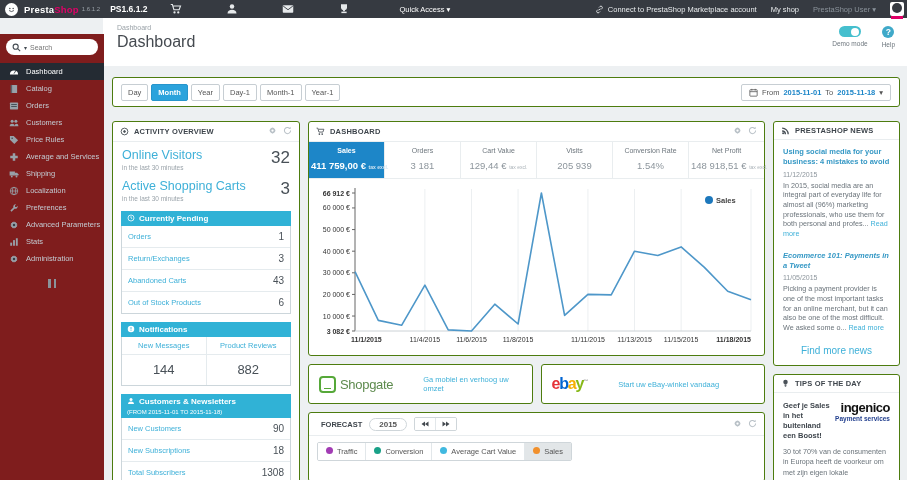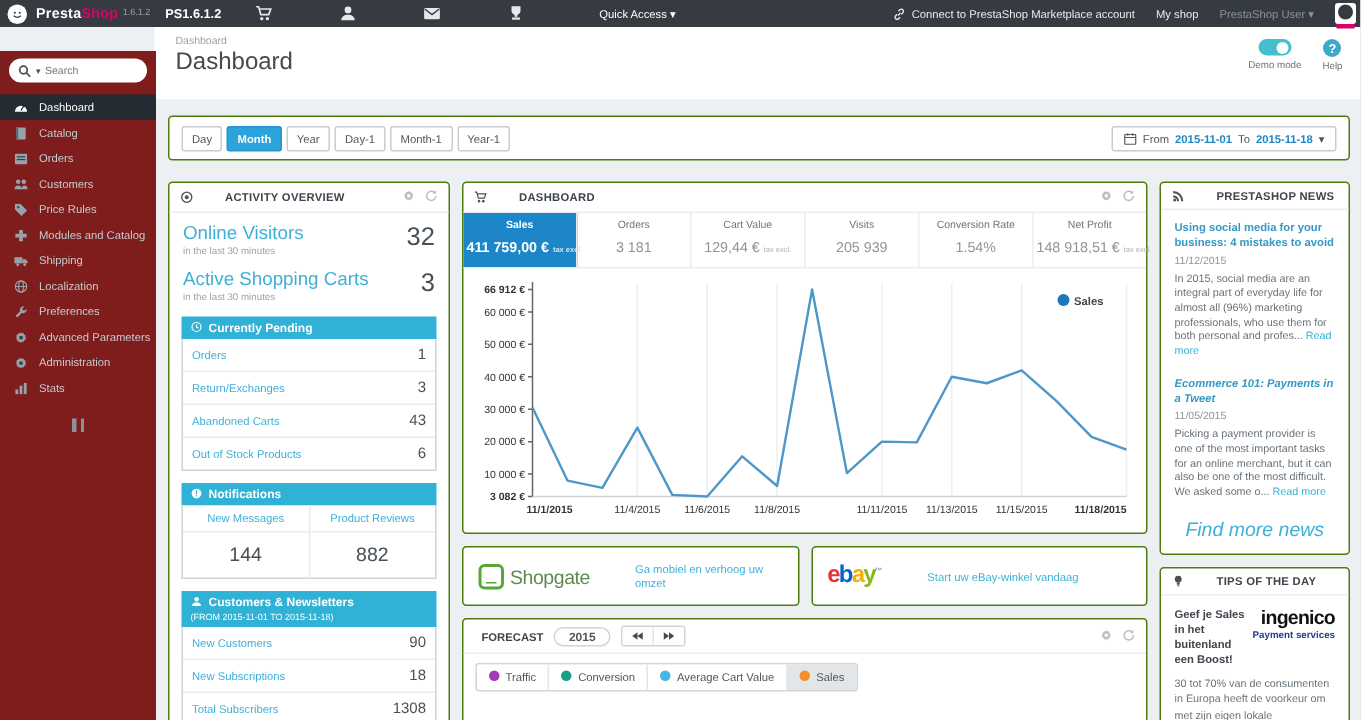--- a/index.html
+++ b/index.html
@@ -51,21 +51,21 @@
   .demo-wrap,.help-wrap { display:flex; flex-direction:column; align-items:center; gap:3px; }
   .toggle { width:22px; height:11px; border-radius:6px; background:#45bfce; position:relative; }
   .toggle .knob { position:absolute; right:1.5px; top:1.5px; width:8px; height:8px; border-radius:50%; background:#fff; }
   .help-ico { width:12px; height:12px; border-radius:50%; background:#3fa9c9; color:#fff;
     font-size:8.5px; font-weight:bold; text-align:center; line-height:12px; }
   .hd-small { font-size:6.5px; color:#6d767d; }
 
   
   .content { position:absolute; top:66px; left:103px; width:804px; height:414px; padding:11px 7px 0 9px; }
   .panel { background:#fff; border:1px solid #4d7c0f; border-radius:3px; }
-  .panel-hd { display:flex; align-items:center; gap:21px; padding:4px 7px; border-bottom:1px solid #e9edef;
+  .panel-hd { display:flex; align-items:center; gap:5px; padding:4px 7px; border-bottom:1px solid #e9edef;
     font-size:7.5px; font-weight:bold; color:#3e454c; letter-spacing:.2px; }
   .panel-hd .p-ico { width:9px; height:9px; color:#4a5158; display:flex; }
   .panel-hd .p-ico svg { width:9px; height:9px; }
   .panel-hd .hd-icons { margin-left:auto; display:flex; gap:6px; color:#b9c1c7; font-size:9px; }
   .panel-hd .hd-icons svg { width:9px; height:9px; }
 
   
   .toolbar { display:flex; align-items:center; height:30px; padding:0 8px; margin-bottom:14px; }
   .range-btn { border:1px solid #c7ced3; background:#fff; border-radius:2px; font-size:7.5px; color:#555;
     padding:3px 6px; margin-right:3px; font-family:"Liberation Sans",sans-serif; cursor:pointer; }
@@ -143,21 +143,21 @@
   .legend-item.active { background:#e2e6e8; }
   .dot { width:7px; height:7px; border-radius:50%; flex:0 0 auto; }
 
   
   .news-body { padding:7px 9px 9px 9px; }
   .article + .article { margin-top:12px; }
   .a-title { font-size:7.5px; font-weight:bold; color:#3598c5; line-height:1.3; }
   .a-date { font-size:7px; color:#8d969d; margin:4px 0 3px 0; }
   .a-body { font-size:7.2px; color:#6a737a; line-height:1.35; }
   .a-body a { color:#3eb0d8; text-decoration:none; }
-  .find-more { display:block; text-align:center; font-size:13px; color:#3eb0d8; text-decoration:none; margin-top:12px;font-style:italic; }
+  .find-more { display:block; text-align:center; font-size:10px; color:#3eb0d8; text-decoration:none; margin-top:12px; }
   .tips { margin-top:8px; }
   .tips-body { padding:8px 9px; }
   .ingenico { float:right; text-align:right; margin:0 0 2px 4px; }
   .ing-name { font-size:13px; font-weight:bold; color:#111; letter-spacing:-.5px; line-height:1; }
   .ing-sub { font-size:6.5px; font-weight:bold; color:#23408f; line-height:1.1; }
   .tips-heading { font-size:7.5px; font-weight:bold; color:#3e454c; line-height:1.35; margin-bottom:6px; }
   .tips-text { clear:none; font-size:7.2px; color:#6a737a; line-height:1.4; }
 </style>
 </head>
 <body>
@@ -280,21 +280,21 @@
           </svg>
         </span>
       <span class="nav-label">Price Rules</span>
     </div>
     <div class="nav-item">
       <span class="nav-ico">
           <svg viewBox="0 0 16 16" fill="currentColor">
             <path d="M2 6h4V2h4v4h4v4h-4v4H6v-4H2z"></path>
           </svg>
         </span>
-      <span class="nav-label">Modules and Catalog</span>
+      <span class="nav-label">Average and Services</span>
     </div>
     <div class="nav-item">
       <span class="nav-ico">
           <svg viewBox="0 0 16 16" fill="currentColor">
             <rect x="1" y="4" width="8.5" height="6.5"></rect>
             <path d="M9.5 6h3.5l2 2.5v2H9.5z"></path>
             <circle cx="4.5" cy="12" r="1.5"></circle>
             <circle cx="12" cy="12" r="1.5"></circle>
           </svg>
         </span>
@@ -323,35 +323,35 @@
           <svg viewBox="0 0 16 16" fill="currentColor">
             <path d="M8 2l.9 1.6 1.8-.6.4 1.8 1.8.4-.6 1.8L14 8l-1.6.9.6 1.8-1.8.4-.4 1.8-1.8-.6L8 14l-.9-1.6-1.8.6-.4-1.8-1.8-.4.6-1.8L2 8l1.6-.9-.6-1.8 1.8-.4.4-1.8 1.8.6z"></path>
             <circle cx="8" cy="8" r="2" fill="#363f48"></circle>
           </svg>
         </span>
       <span class="nav-label">Advanced Parameters</span>
     </div>
     <div class="nav-item">
       <span class="nav-ico">
           <svg viewBox="0 0 16 16" fill="currentColor">
-            <path d="M8 2l.9 1.6 1.8-.6.4 1.8 1.8.4-.6 1.8L14 8l-1.6.9.6 1.8-1.8.4-.4 1.8-1.8-.6L8 14l-.9-1.6-1.8.6-.4-1.8-1.8-.4.6-1.8L2 8l1.6-.9-.6-1.8 1.8-.4.4-1.8 1.8.6z"></path>
-            <circle cx="8" cy="8" r="2" fill="#363f48"></circle>
-          </svg>
-        </span>
-      <span class="nav-label">Administration</span>
-    </div>
-    <div class="nav-item">
-      <span class="nav-ico">
-          <svg viewBox="0 0 16 16" fill="currentColor">
             <rect x="2" y="9" width="3" height="5"></rect>
             <rect x="6.5" y="5" width="3" height="9"></rect>
             <rect x="11" y="2" width="3" height="12"></rect>
           </svg>
         </span>
       <span class="nav-label">Stats</span>
+    </div>
+    <div class="nav-item">
+      <span class="nav-ico">
+          <svg viewBox="0 0 16 16" fill="currentColor">
+            <path d="M8 2l.9 1.6 1.8-.6.4 1.8 1.8.4-.6 1.8L14 8l-1.6.9.6 1.8-1.8.4-.4 1.8-1.8-.6L8 14l-.9-1.6-1.8.6-.4-1.8-1.8-.4.6-1.8L2 8l1.6-.9-.6-1.8 1.8-.4.4-1.8 1.8.6z"></path>
+            <circle cx="8" cy="8" r="2" fill="#363f48"></circle>
+          </svg>
+        </span>
+      <span class="nav-label">Administration</span>
     </div>
 
     <div class="collapse-btn">
         <i></i>
         <i></i>
       </div>
   </div>
 
   <div class="content-hd">
     <div class="breadcrumb">Dashboard</div>

